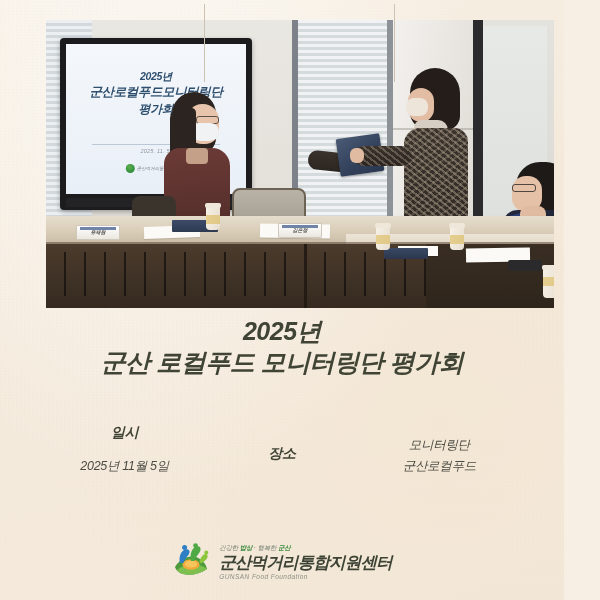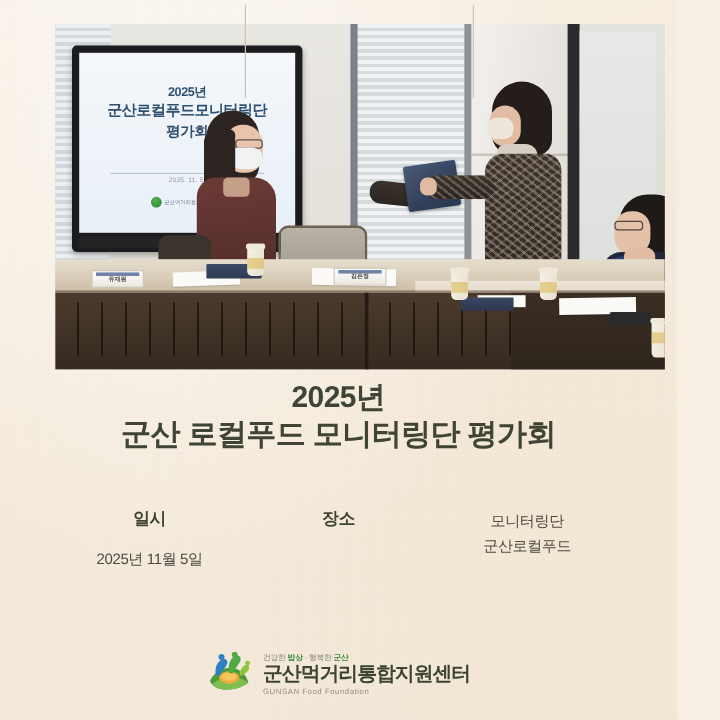--- a/index.html
+++ b/index.html
@@ -17,20 +17,21 @@
 
   .poster {
     position: relative;
     width: 564px;
     height: 600px;
     background:
       radial-gradient(ellipse at 30% 18%, rgba(255,255,255,0.55) 0%, rgba(255,255,255,0) 55%),
       radial-gradient(ellipse at 78% 72%, rgba(243,229,209,0.55) 0%, rgba(255,255,255,0) 60%),
       linear-gradient(160deg, #f8f1e6 0%, #f5ebdd 45%, #f3e8d9 100%);
     overflow: hidden;
+    font-style: italic;
   }
   
   .grain {
     position: absolute;
     inset: 0;
     pointer-events: none;
     opacity: .33;
     background-image:
       repeating-linear-gradient(0deg, rgba(190,170,145,0.055) 0px, rgba(190,170,145,0.055) 1px, rgba(255,255,255,0) 1px, rgba(255,255,255,0) 3px),
       repeating-linear-gradient(90deg, rgba(190,170,145,0.045) 0px, rgba(190,170,145,0.045) 1px, rgba(255,255,255,0) 1px, rgba(255,255,255,0) 4px);
@@ -433,21 +434,21 @@
     font-weight: 700;
     letter-spacing: -0.5px;
     line-height: 1.22;
   }
 
   
   .info {
     position: absolute;
     left: 46px; right: 46px; top: 424px;
     display: flex;
-    align-items: flex-start;
+    align-items: flex-end;
   }
   .col {
     flex: 1 1 0;
     text-align: center;
     padding: 0 6px;
   }
   .col-label {
     font-size: 14px;
     font-weight: 700;
     color: #3f4334;

